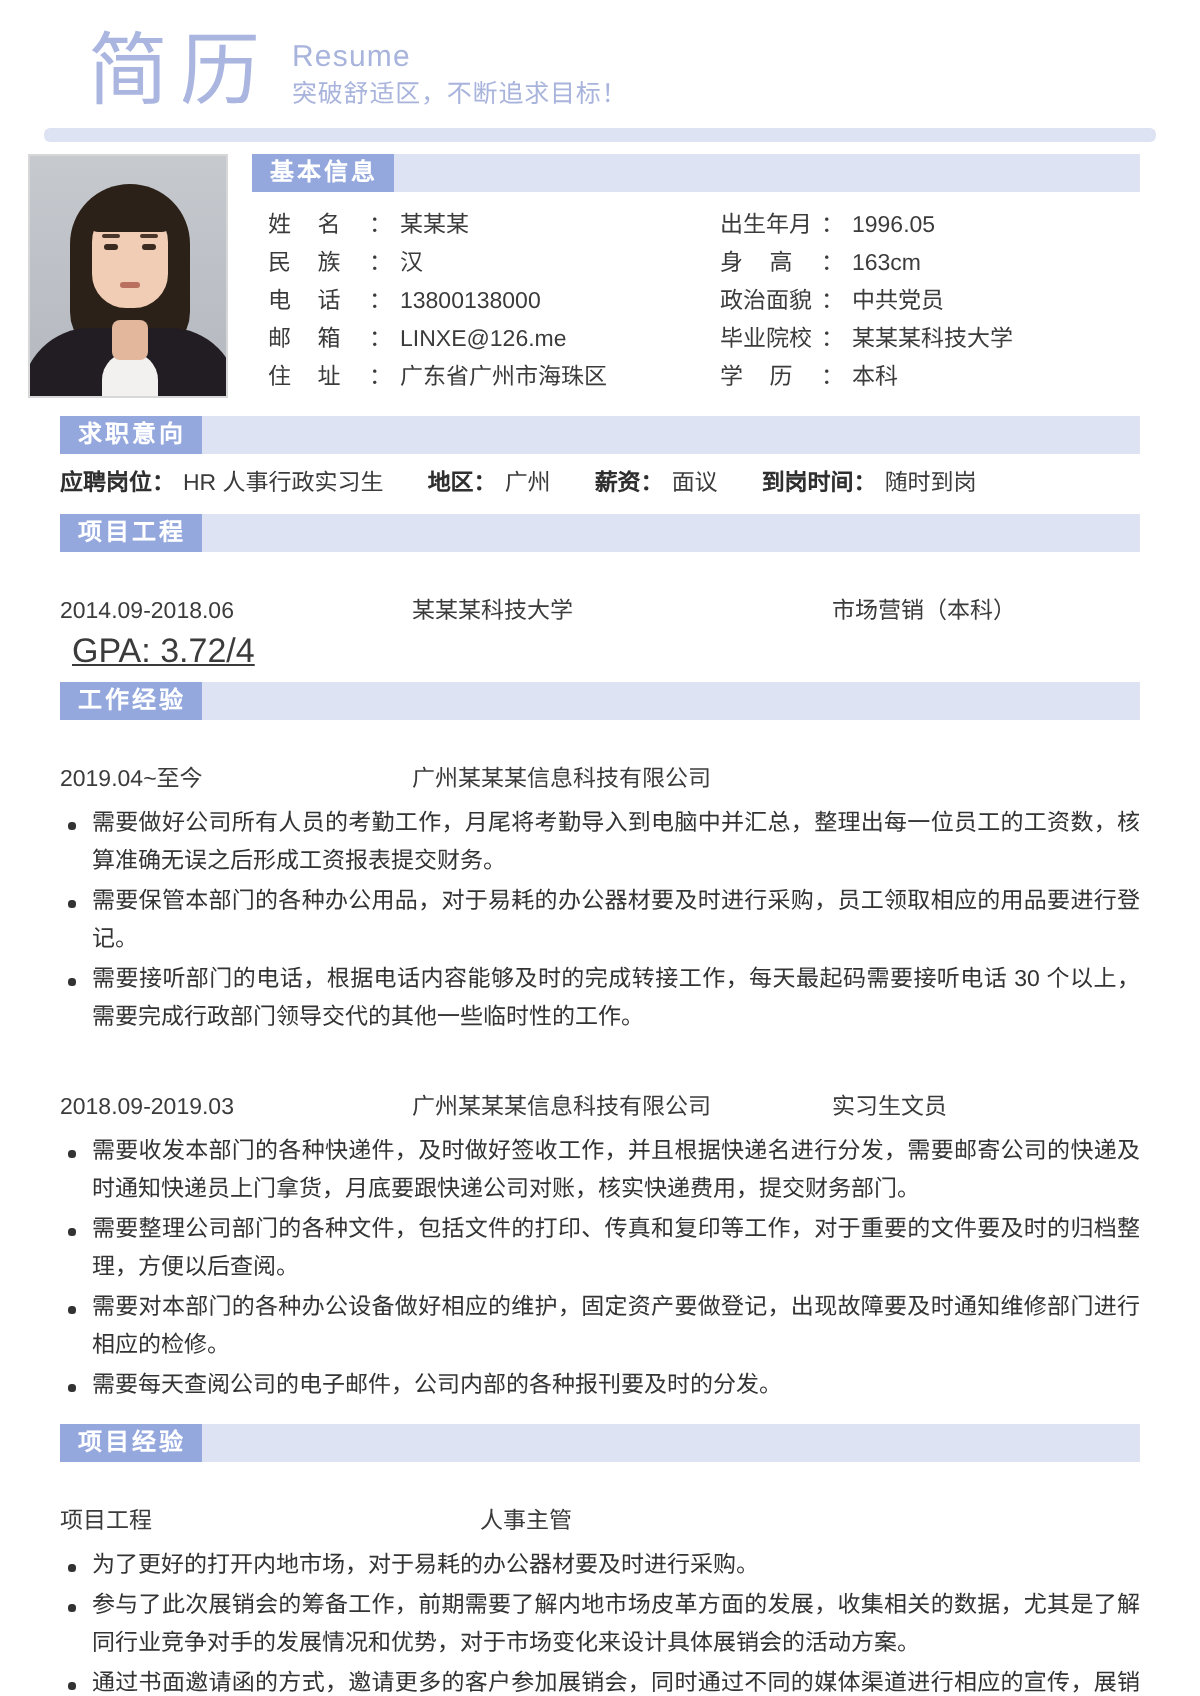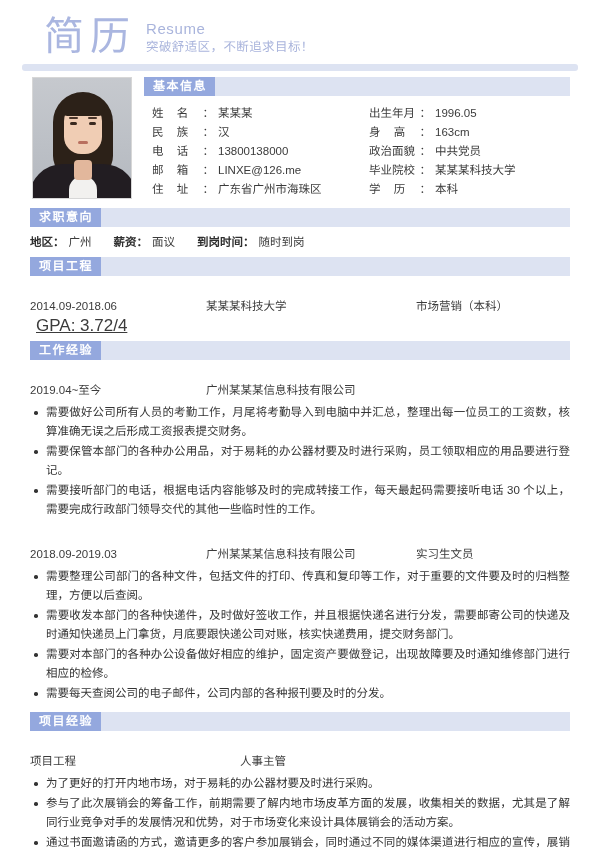--- a/index.html
+++ b/index.html
@@ -91,21 +91,21 @@
     padding: 0 8px 0 9px;
     display: flex;
     align-items: center;
     line-height: 19px;
     white-space: nowrap;
   }
 
   
   .basic-block {
     display: flex;
-    padding: 6px 30px 0 32px;
+    padding: 6px 30px 0 14px;
   }
 
   .photo {
     width: 100px;
     height: 122px;
     flex: 0 0 100px;
     margin-right: 12px;
     border: 1px solid #d7d7d7;
     position: relative;
     overflow: hidden;
@@ -367,20 +367,24 @@
     </div>
   </div>
 
   <div class="gap-md"></div>
 
   <div class="section-bar">
     <div class="section-tag">求职意向</div>
   </div>
   <div class="intent-line" id="intent-line">
       <div class="intent-item">
+        <span class="intent-key">应聘岗位：</span>
+        <span class="intent-val">HR 人事行政实习生</span>
+      </div>
+      <div class="intent-item">
         <span class="intent-key">地区：</span>
         <span class="intent-val">广州</span>
       </div>
       <div class="intent-item">
         <span class="intent-key">薪资：</span>
         <span class="intent-val">面议</span>
       </div>
       <div class="intent-item">
         <span class="intent-key">到岗时间：</span>
         <span class="intent-val">随时到岗</span>
@@ -413,22 +417,22 @@
         <li>需要做好公司所有人员的考勤工作，月尾将考勤导入到电脑中并汇总，整理出每一位员工的工资数，核算准确无误之后形成工资报表提交财务。</li>
         <li>需要保管本部门的各种办公用品，对于易耗的办公器材要及时进行采购，员工领取相应的用品要进行登记。</li>
         <li>需要接听部门的电话，根据电话内容能够及时的完成转接工作，每天最起码需要接听电话 30 个以上，需要完成行政部门领导交代的其他一些临时性的工作。</li>
       </ul>
       <div class="entry-row">
         <div class="entry-date">2018.09-2019.03</div>
         <div class="entry-org">广州某某某信息科技有限公司</div>
         <div class="entry-role">实习生文员</div>
       </div>
       <ul class="bullets">
+        <li>需要收发本部门的各种快递件，及时做好签收工作，并且根据快递名进行分发，需要邮寄公司的快递及时通知快递员上门拿货，月底要跟快递公司对账，核实快递费用，提交财务部门。</li>
         <li>需要整理公司部门的各种文件，包括文件的打印、传真和复印等工作，对于重要的文件要及时的归档整理，方便以后查阅。</li>
-        <li>需要收发本部门的各种快递件，及时做好签收工作，并且根据快递名进行分发，需要邮寄公司的快递及时通知快递员上门拿货，月底要跟快递公司对账，核实快递费用，提交财务部门。</li>
         <li>需要对本部门的各种办公设备做好相应的维护，固定资产要做登记，出现故障要及时通知维修部门进行相应的检修。</li>
         <li>需要每天查阅公司的电子邮件，公司内部的各种报刊要及时的分发。</li>
       </ul>
     </div>
 
   <div class="gap-sm"></div>
 
   <div class="section-bar">
     <div class="section-tag">项目经验</div>
   </div>

